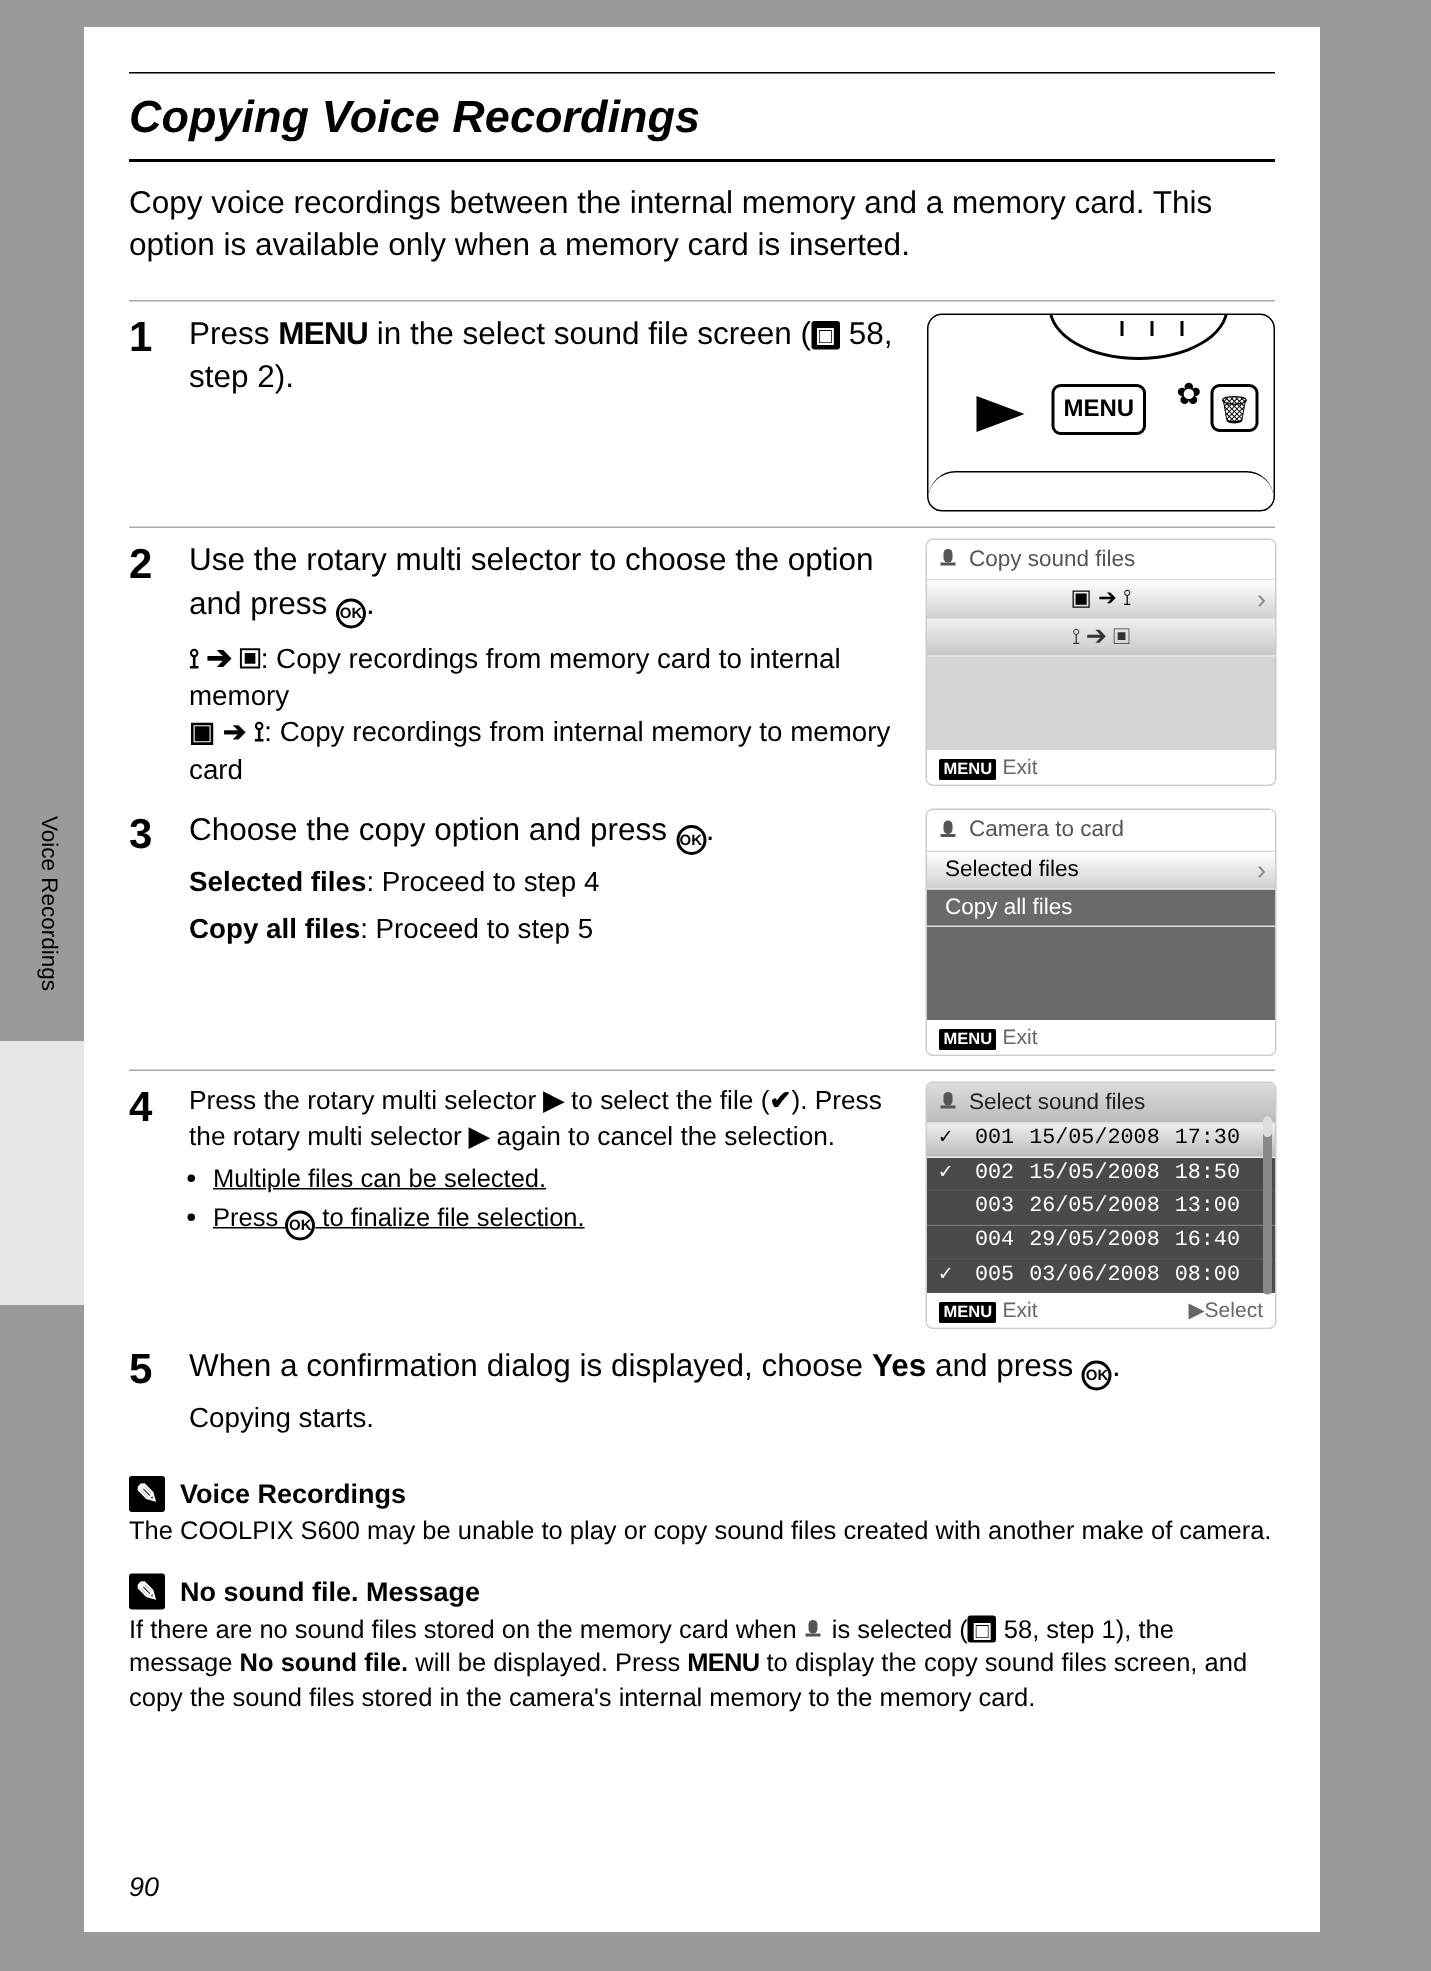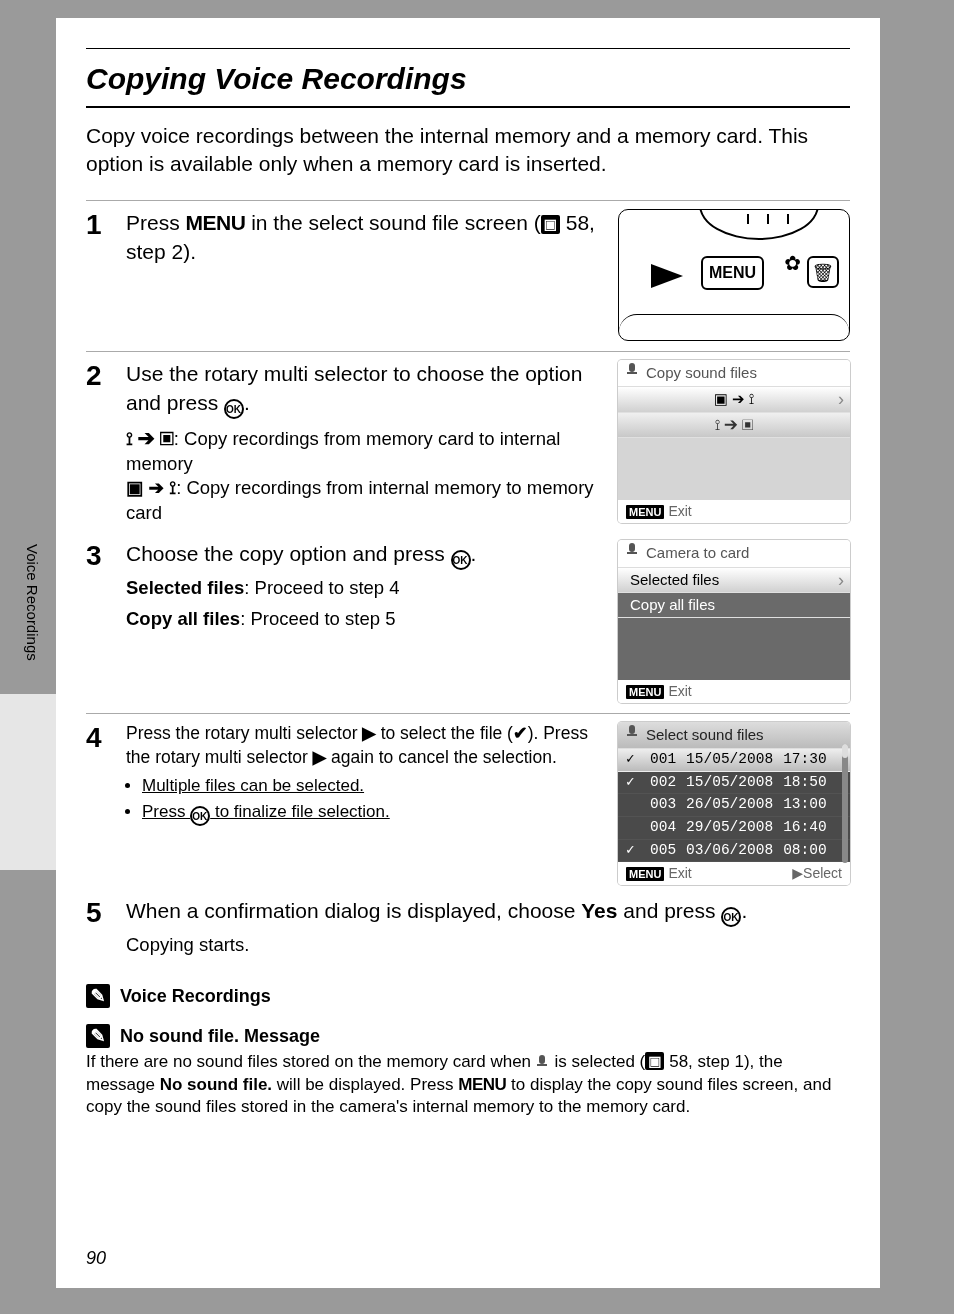--- a/index.html
+++ b/index.html
@@ -53,21 +53,21 @@
   .step-num { font-size: 28px; font-weight: 700; width: 26px; flex: 0 0 26px; line-height: 1; margin-top:2px;}
   .step-body { flex: 1 1 auto; }
   .step-right { flex: 0 0 232px; }
   .step-title { font-size: 21px; margin-bottom: 6px; }
   .sub { font-size: 18.5px; }
   .sub.sm { font-size: 17.5px; }
   .bold { font-weight: 700; }
   .glyph { font-weight: 700; font-family: Arial, sans-serif; }
   .glyph.menu { font-family: Arial; font-weight:700; letter-spacing: -0.5px; }
   .refbox { display:inline-block; background:#000; color:#fff; font-size: 14px; padding: 0 3px; border-radius:2px; vertical-align: 1px; font-weight: 700;}
-  .okglyph { display:inline-block; width:20px; height:20px; border:2px solid #000; border-radius:50%; font-size:10px; font-weight:700; text-align:left; line-height:17px; vertical-align:-3px; }
+  .okglyph { display:inline-block; width:20px; height:20px; border:2px solid #000; border-radius:50%; font-size:10px; font-weight:700; text-align:center; line-height:17px; vertical-align:-3px; }
   ul.bullets { margin: 6px 0 0 16px; padding: 0; text-decoration: underline; }
   ul.bullets li { font-size: 17px; margin-bottom: 3px; }
 
   
   .cam-diagram {
     border: 1.5px solid #000;
     border-radius: 10px;
     height: 132px;
     position: relative;
     background: #fff;
@@ -113,21 +113,21 @@
     background: #fff;
     font-size: 15px;
     overflow: hidden;
     box-shadow: 0 0 0 1px #ccc;
   }
   .lcd-head {
     background: #fff; color:#555;
     padding: 3px 8px 3px 8px;
     font-weight: 500;
     border-bottom: 1px solid #ddd;
-    display:flex; gap:6px;
+    display:flex; align-items:center; gap:6px;
   }
   .lcd-row {
     background: linear-gradient(#f0f0f0,#c8c8c8);
     color:#333;
     padding: 2px 10px;
     font-size:15px;
     display:flex; justify-content:center; gap:6px; align-items:center;
     border-bottom: 1px solid #e0e0e0;
   }
   .lcd-row.selected {
@@ -326,20 +326,21 @@
         <span>When a confirmation dialog is displayed, choose </span><span class="bold">Yes</span><span> and press </span><span class="okglyph">OK</span><span>.</span>
       </div>
       <div class="sub">Copying starts.</div>
     </div>
   </div>
 
   <div class="note-hdr">
     <div class="note-ico">✎</div>
     <span>Voice Recordings</span>
   </div>
+  <div class="note-body">The COOLPIX S600 may be unable to play or copy sound files created with another make of camera.</div>
 
   <div class="note-hdr">
     <div class="note-ico">✎</div>
     <span>No sound file. Message</span>
   </div>
   <div class="note-body">
     <span>If there are no sound files stored on the memory card when </span><span class="micicon" style="vertical-align:-2px"></span><span> is selected (</span><span class="refbox">▣</span> <span>58, step 1</span><span>), the message </span><span class="bold">No sound file.</span><span> will be displayed. Press </span><span class="glyph menu">MENU</span><span> to display the copy sound files screen, and copy the sound files stored in the camera's internal memory to the memory card.</span>
   </div>
 
   <div class="pagenum">90</div>

